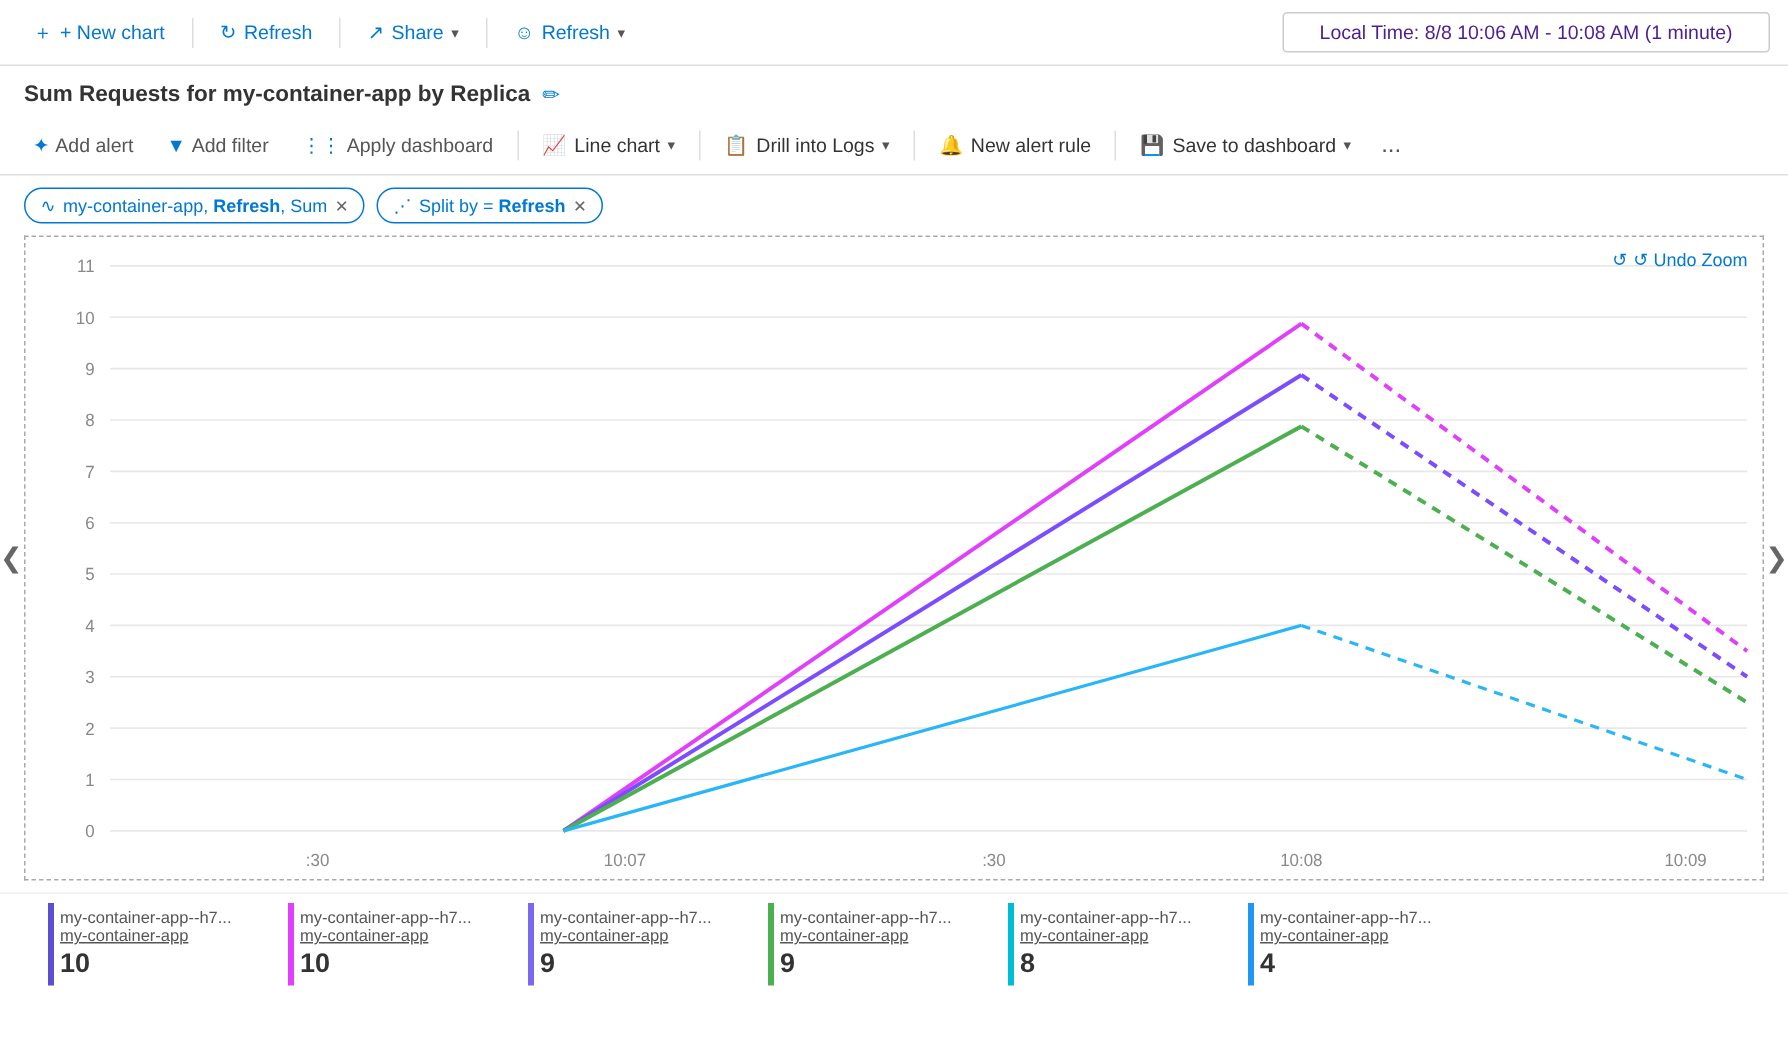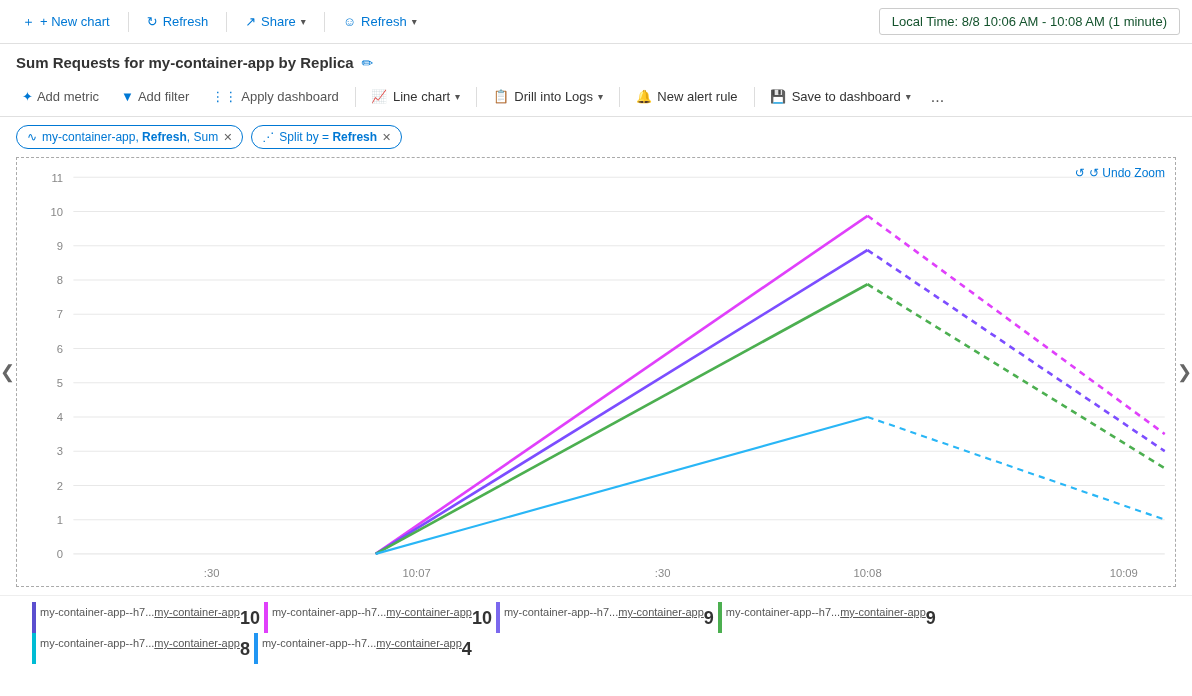--- a/index.html
+++ b/index.html
@@ -12,22 +12,22 @@
       background: #fff; height: 44px;
     }
     .top-toolbar .btn {
       display: flex; align-items: center; gap: 5px;
       padding: 5px 10px; border: none; background: none;
       color: #0078d4; cursor: pointer; font-size: 13px; border-radius: 3px;
     }
     .top-toolbar .separator { width: 1px; height: 20px; background: #ddd; margin: 0 4px; }
     .top-toolbar .spacer { flex: 1; }
     .time-range {
-      border: 1px solid #ccc; padding: 5px 12px; border-radius: 3px;
-      font-size: 13px; color: #14532d; cursor: pointer;
+      border: 1px solid #ccc; padding: 5px 24px; border-radius: 3px;
+      font-size: 13px; color: #4c1d95; cursor: pointer;
     }
 
     
     .chart-title-area {
       padding: 10px 16px 6px;
       display: flex; align-items: flex-end; gap: 8px;
     }
     .chart-title {
       font-size: 15px; font-weight: 600; color: #333;
     }
@@ -99,22 +99,22 @@
     .nav-arrow.left { left: 0px; }
     .nav-arrow.right { right: 0px; }
 
     
     .legend-area {
       display: flex; flex-wrap: wrap; gap: 0;
       padding: 6px 32px 0;
       border-top: 1px solid #eee;
     }
     .legend-item {
-      display: flex; flex-direction: row;
-      min-width: 160px; padding: 4px 4px 4px 4px;
+      display: flex; flex-direction: column;
+      min-width: 160px; padding: 4px 26px 4px 4px;
       border-left: 4px solid transparent;
     }
     .legend-label { font-size: 11px; color: #555; white-space: nowrap; }
     .legend-sub { font-size: 11px; color: #555; white-space: nowrap; text-decoration: underline; }
     .legend-value { font-size: 18px; font-weight: 600; color: #333; margin-top: 2px; }
 
     .drop-arrow { font-size: 10px; color: #555; }
   </style>
 </head>
 <body>
@@ -148,21 +148,21 @@
 </div>
 
 <div class="chart-title-area">
   <span class="chart-title">Sum Requests for my-container-app by Replica</span>
   <span class="edit-icon">✏</span>
 </div>
 
 <div class="metrics-toolbar">
   <button class="metrics-btn">
     <span class="icon">✦</span>
-    <span>Add metric</span>
+    <span>Add alert</span>
   </button>
   <button class="metrics-btn">
     <span class="icon">▼</span>
     <span>Add filter</span>
   </button>
   <button class="metrics-btn">
     <span class="icon">⋮⋮</span>
     <span>Apply dashboard</span>
   </button>
   <div class="separator"></div>

